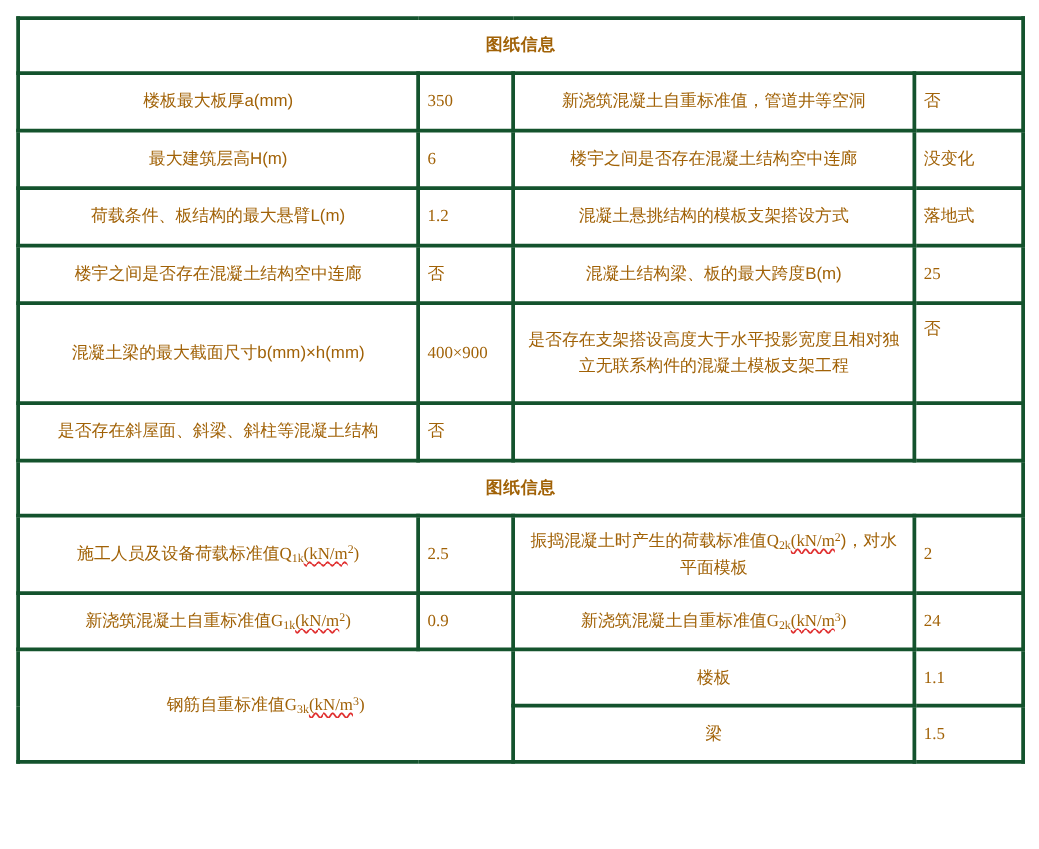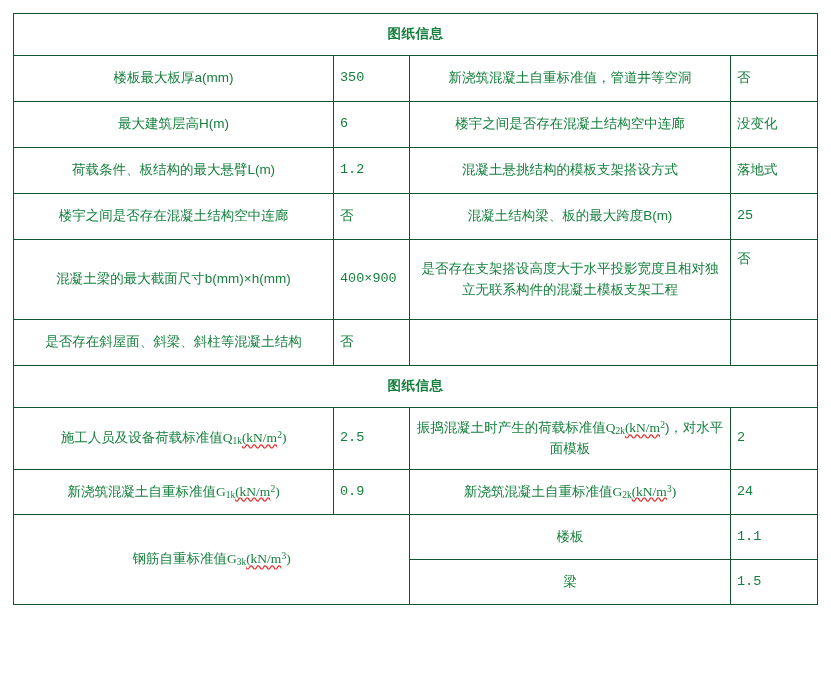--- a/index.html
+++ b/index.html
@@ -27,26 +27,26 @@
     position: absolute;
     left: 13px;
     top: 13px;
     width: 804px;
     border-collapse: collapse;
     table-layout: fixed;
     background: #ffffff;
   }
 
   table.doc-table td {
-    border: 1px solid #14532d;
+    border: 3px solid #14532d;
     padding: 0 6px;
     vertical-align: middle;
     font-size: 13.5px;
     line-height: 1.5;
-    color: #15803d;
+    color: #a16207;
     word-break: break-all;
   }
 
   
   col.c1 { width: 320px; }
   col.c2 { width: 76px; }
   col.c3 { width: 321px; }
   col.c4 { width: 87px; }
 
   td.section-title {
@@ -78,21 +78,21 @@
   .f sup { vertical-align: 0.45em; }
 
   
   .sp {
     text-decoration: underline wavy #e03030;
     text-decoration-skip-ink: none;
   }
 
   .wrap2 { line-height: 2.0; }
   .num {
-    font-family: Liberation Mono, monospace;
+    font-family: Liberation Serif, serif;
     font-size: 13.5px;
   }
 </style>
 </head>
 <body>
 
 <div id="sheet">
 
   <table class="doc-table">
     <colgroup>

